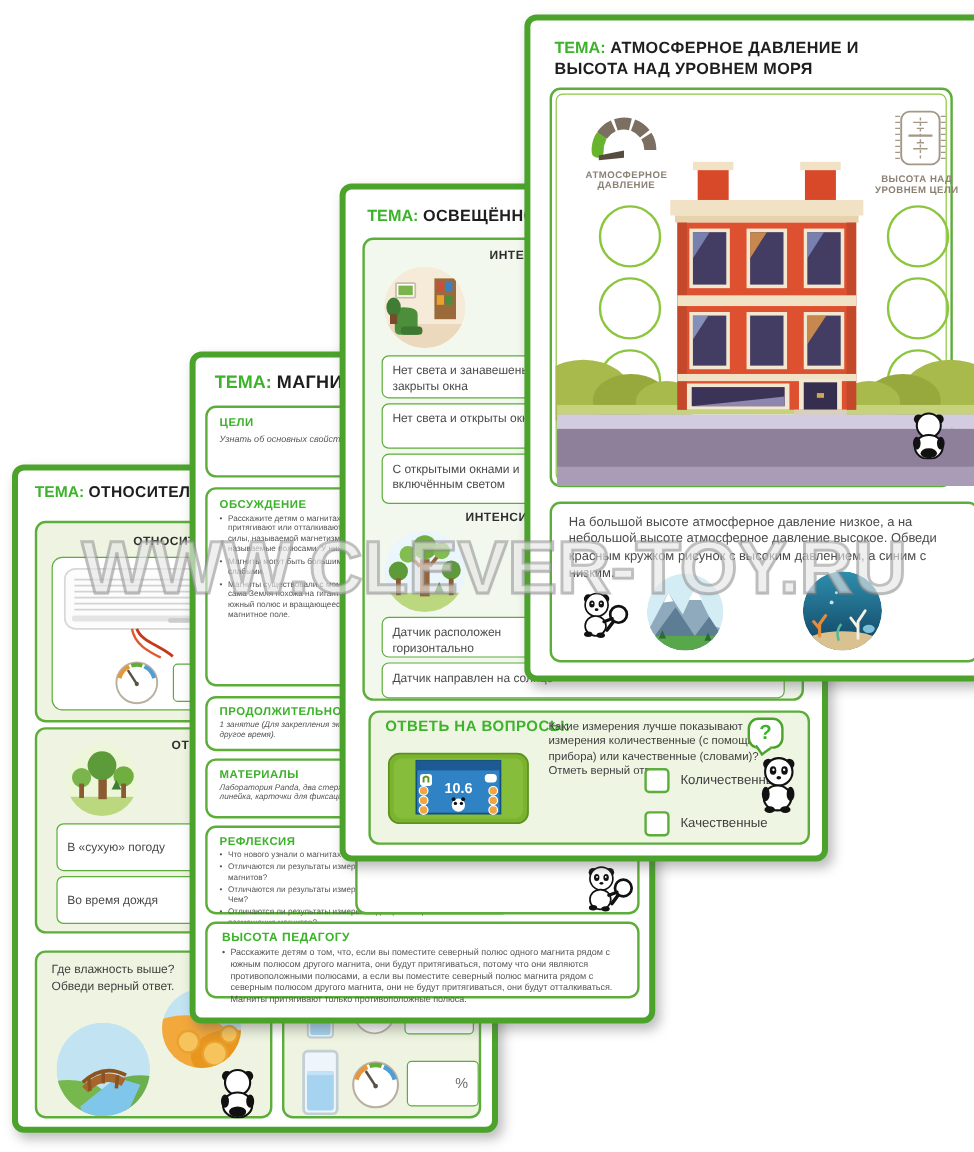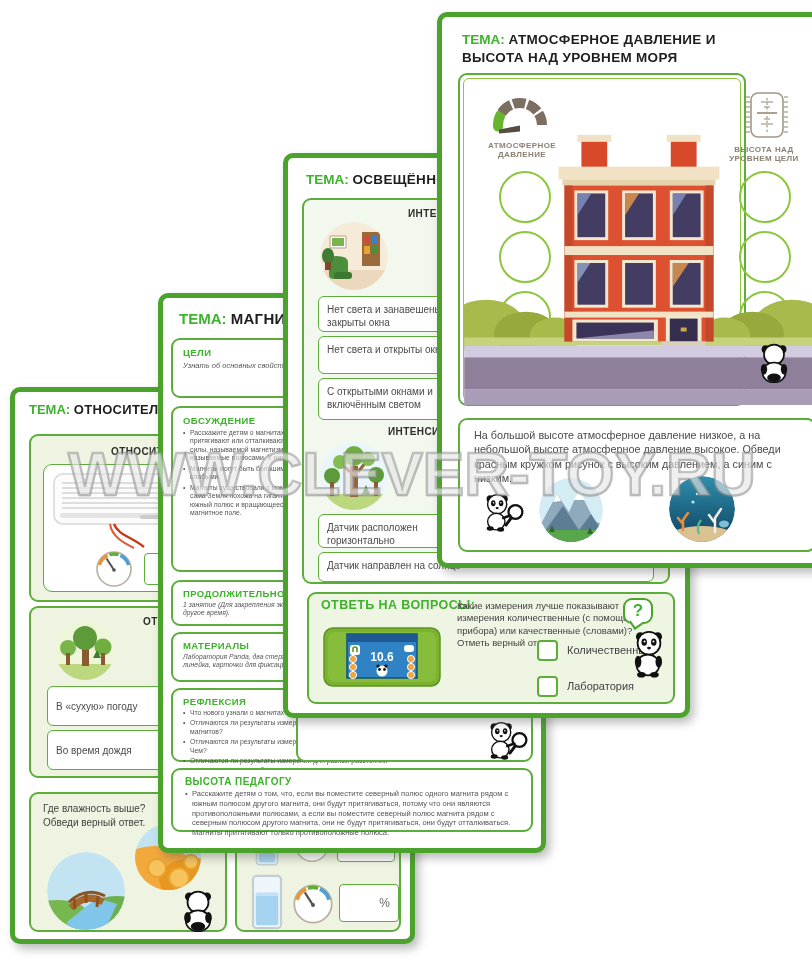--- a/index.html
+++ b/index.html
@@ -354,38 +354,38 @@
         <circle cx="61.5" cy="44.5" r="1.4" fill="#111"></circle>
       <circle cx="55" cy="41" r="1.6" fill="#111"></circle>
         <circle cx="63" cy="41" r="1.6" fill="#111"></circle>
     </svg>
 
     <div class="abs" style="left:148px;top:6px;width:204px;font-size:9.5px;line-height:1.3;color:#3f3f3f;">Какие измерения лучше показывают измерения количественные (с помощью прибора) или качественные (словами)? Отметь верный ответ.</div>
 
     <div class="chk" style="left:228px;top:46px;"></div>
     <div class="abs" style="left:258px;top:50px;font-size:11px;color:#3f3f3f;">Количественные</div>
     <div class="chk" style="left:228px;top:82px;"></div>
-    <div class="abs" style="left:258px;top:86px;font-size:11px;color:#3f3f3f;">Лаборатория</div>
+    <div class="abs" style="left:258px;top:86px;font-size:11px;color:#3f3f3f;">Качественные</div>
 
     <div class="qbubble" style="left:314px;top:4px;">
       <span>?</span>
     </div>
     <svg class="abs" style="left:320px;top:34px;" width="40" height="50" viewBox="0 0 36 46">
         <use href="#panda-front"></use>
       </svg>
   </div>
 </div>
 
 <div class="page" style="left:405px;top:12px;width:390px;height:546px;z-index:4;margin-left:32px;">
   <div class="abs" style="left:20px;top:14px;width:290px;font-size:13.5px;line-height:1.3;">
     <span class="tema">ТЕМА:</span>
     <span class="ptitle">АТМОСФЕРНОЕ ДАВЛЕНИЕ И ВЫСОТА НАД УРОВНЕМ МОРЯ</span>
   </div>
 
-  <div class="gbox dline" style="left:16px;top:56px;width:288px;height:333px;">
+  <div class="gbox dline" style="left:16px;top:56px;width:336px;height:333px;">
 
     <svg class="abs" style="left:28px;top:18px;" width="64" height="42" viewBox="0 0 64 42">
       <path d="M10.05,33.53 A22,22 0 0 1 12.58,21.67" fill="none" stroke="#69b42e" stroke-width="10" stroke-linecap="round"></path>
       <path d="M13.76,19.70 A22,22 0 0 1 23.05,11.90" fill="none" stroke="#7b6f62" stroke-width="10"></path>
       <path d="M25.20,11.08 A22,22 0 0 1 37.32,10.65" fill="none" stroke="#7b6f62" stroke-width="10"></path>
       <path d="M39.52,11.33 A22,22 0 0 1 49.34,18.46" fill="none" stroke="#7b6f62" stroke-width="10"></path>
       <path d="M50.66,20.34 A22,22 0 0 1 54,32" fill="none" stroke="#7b6f62" stroke-width="10"></path>
       <path d="M11,36.5 L32,32.5 L32,38.5 L11,40.5 Z" fill="#564c41"></path>
     </svg>
     <div class="abs taupe prewrap" style="left:8px;top:66px;width:108px;font-size:8px;">АТМОСФЕРНОЕ

